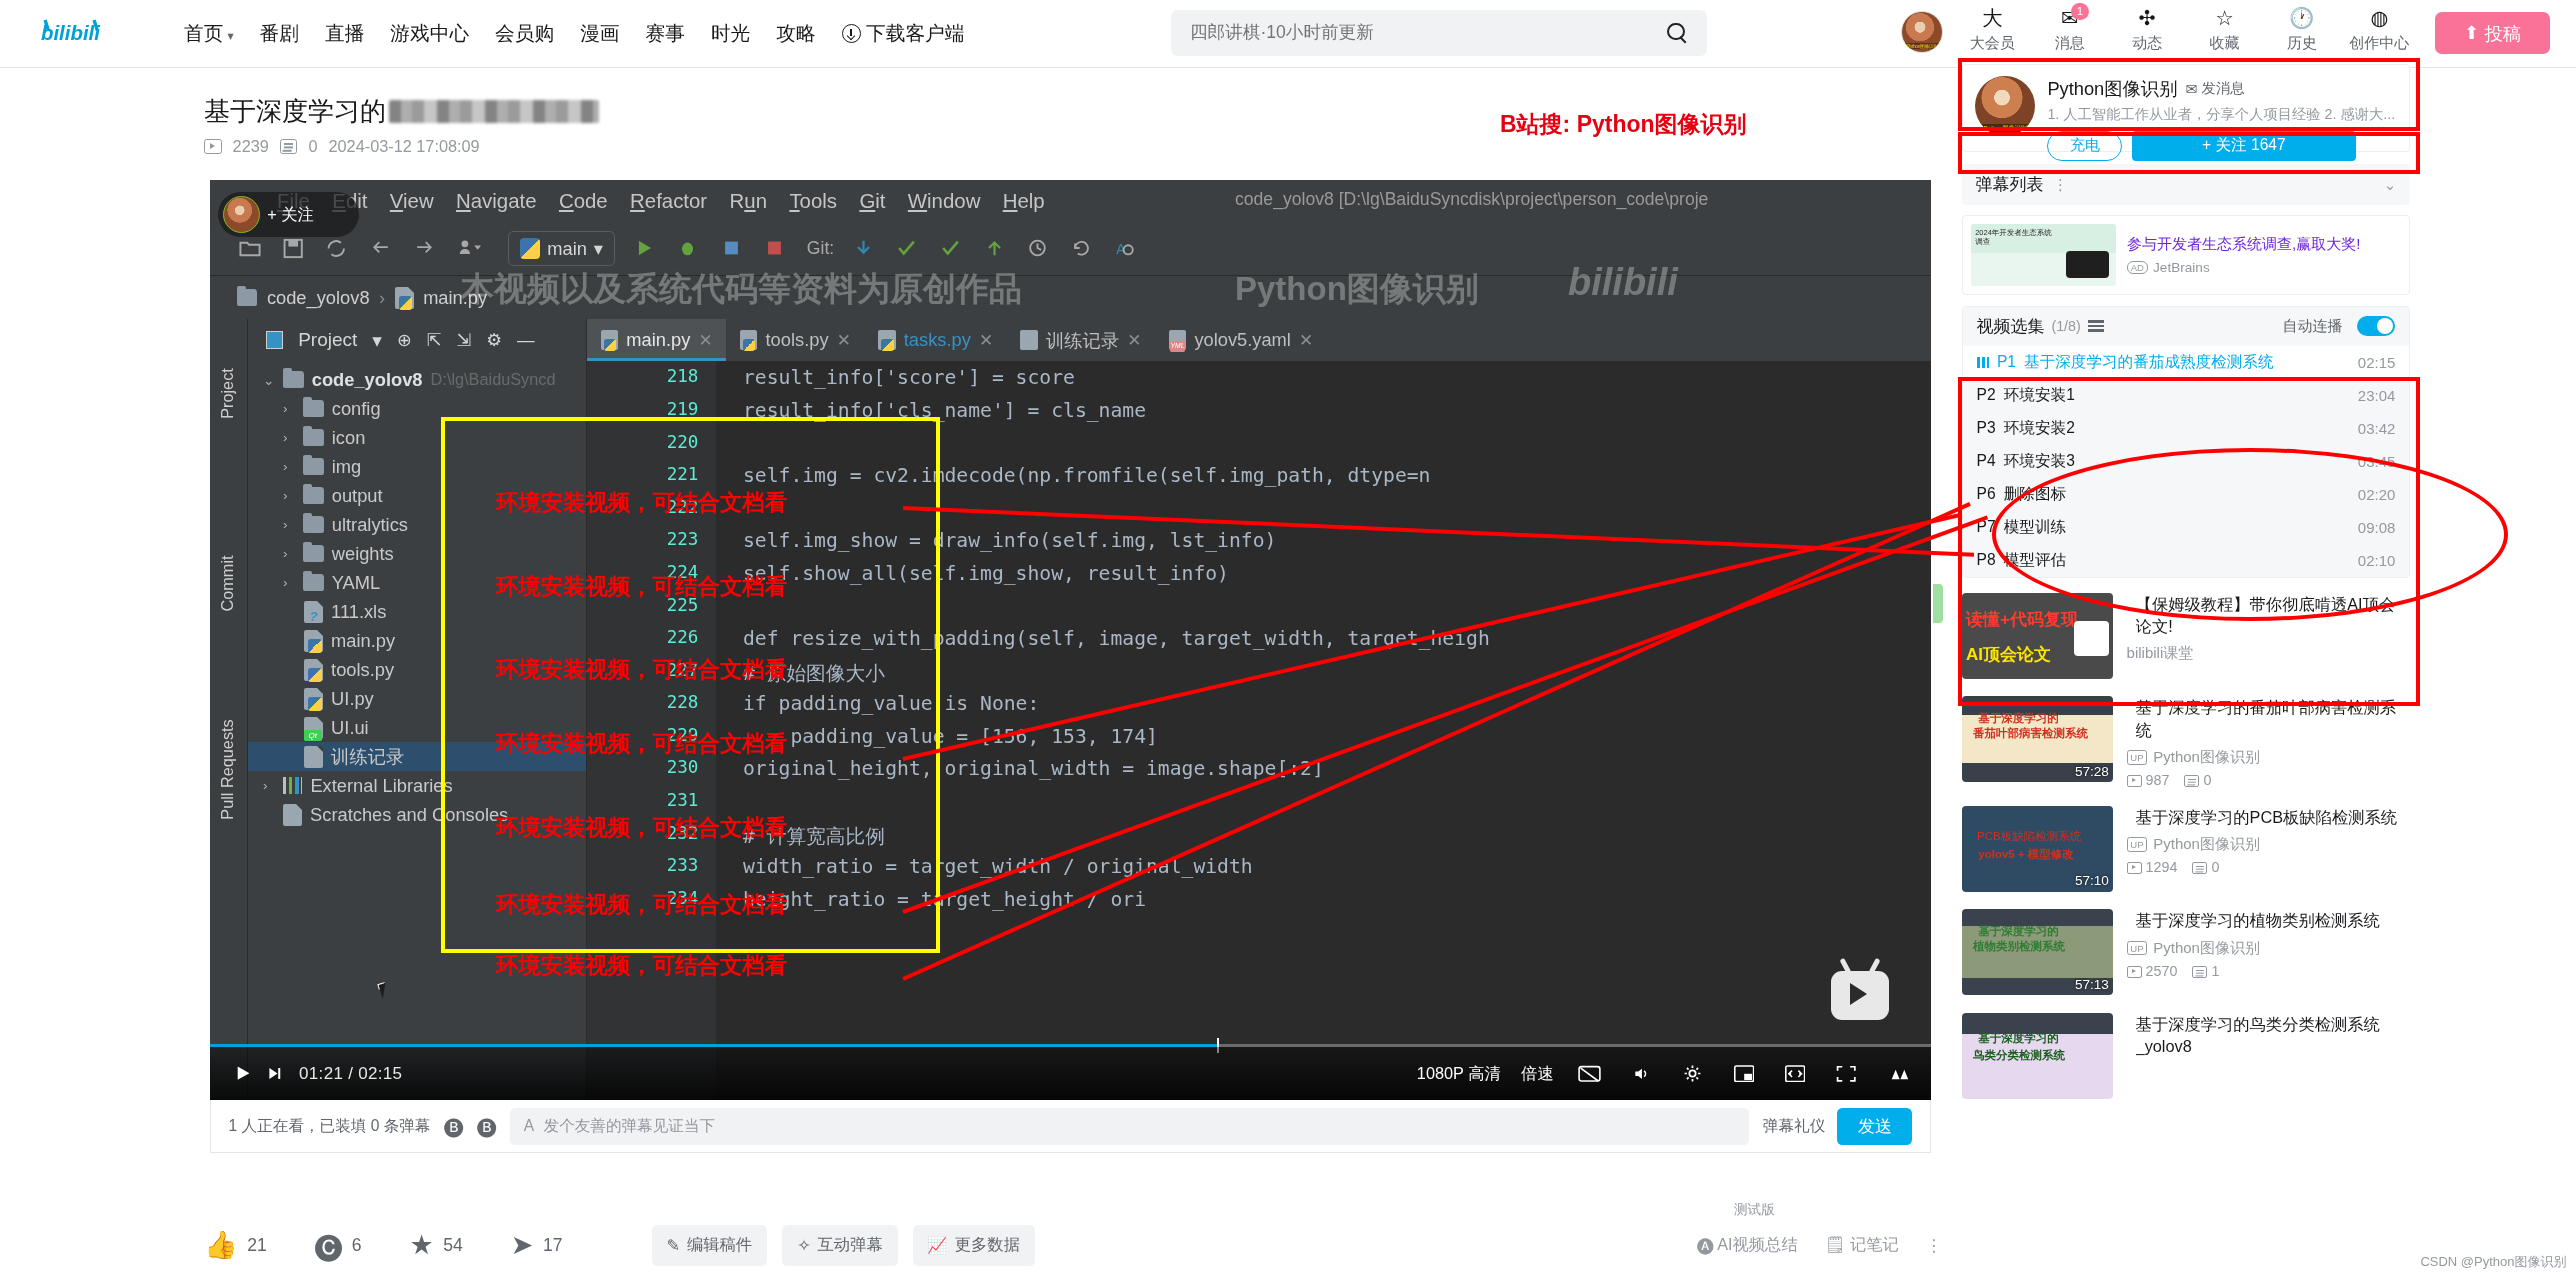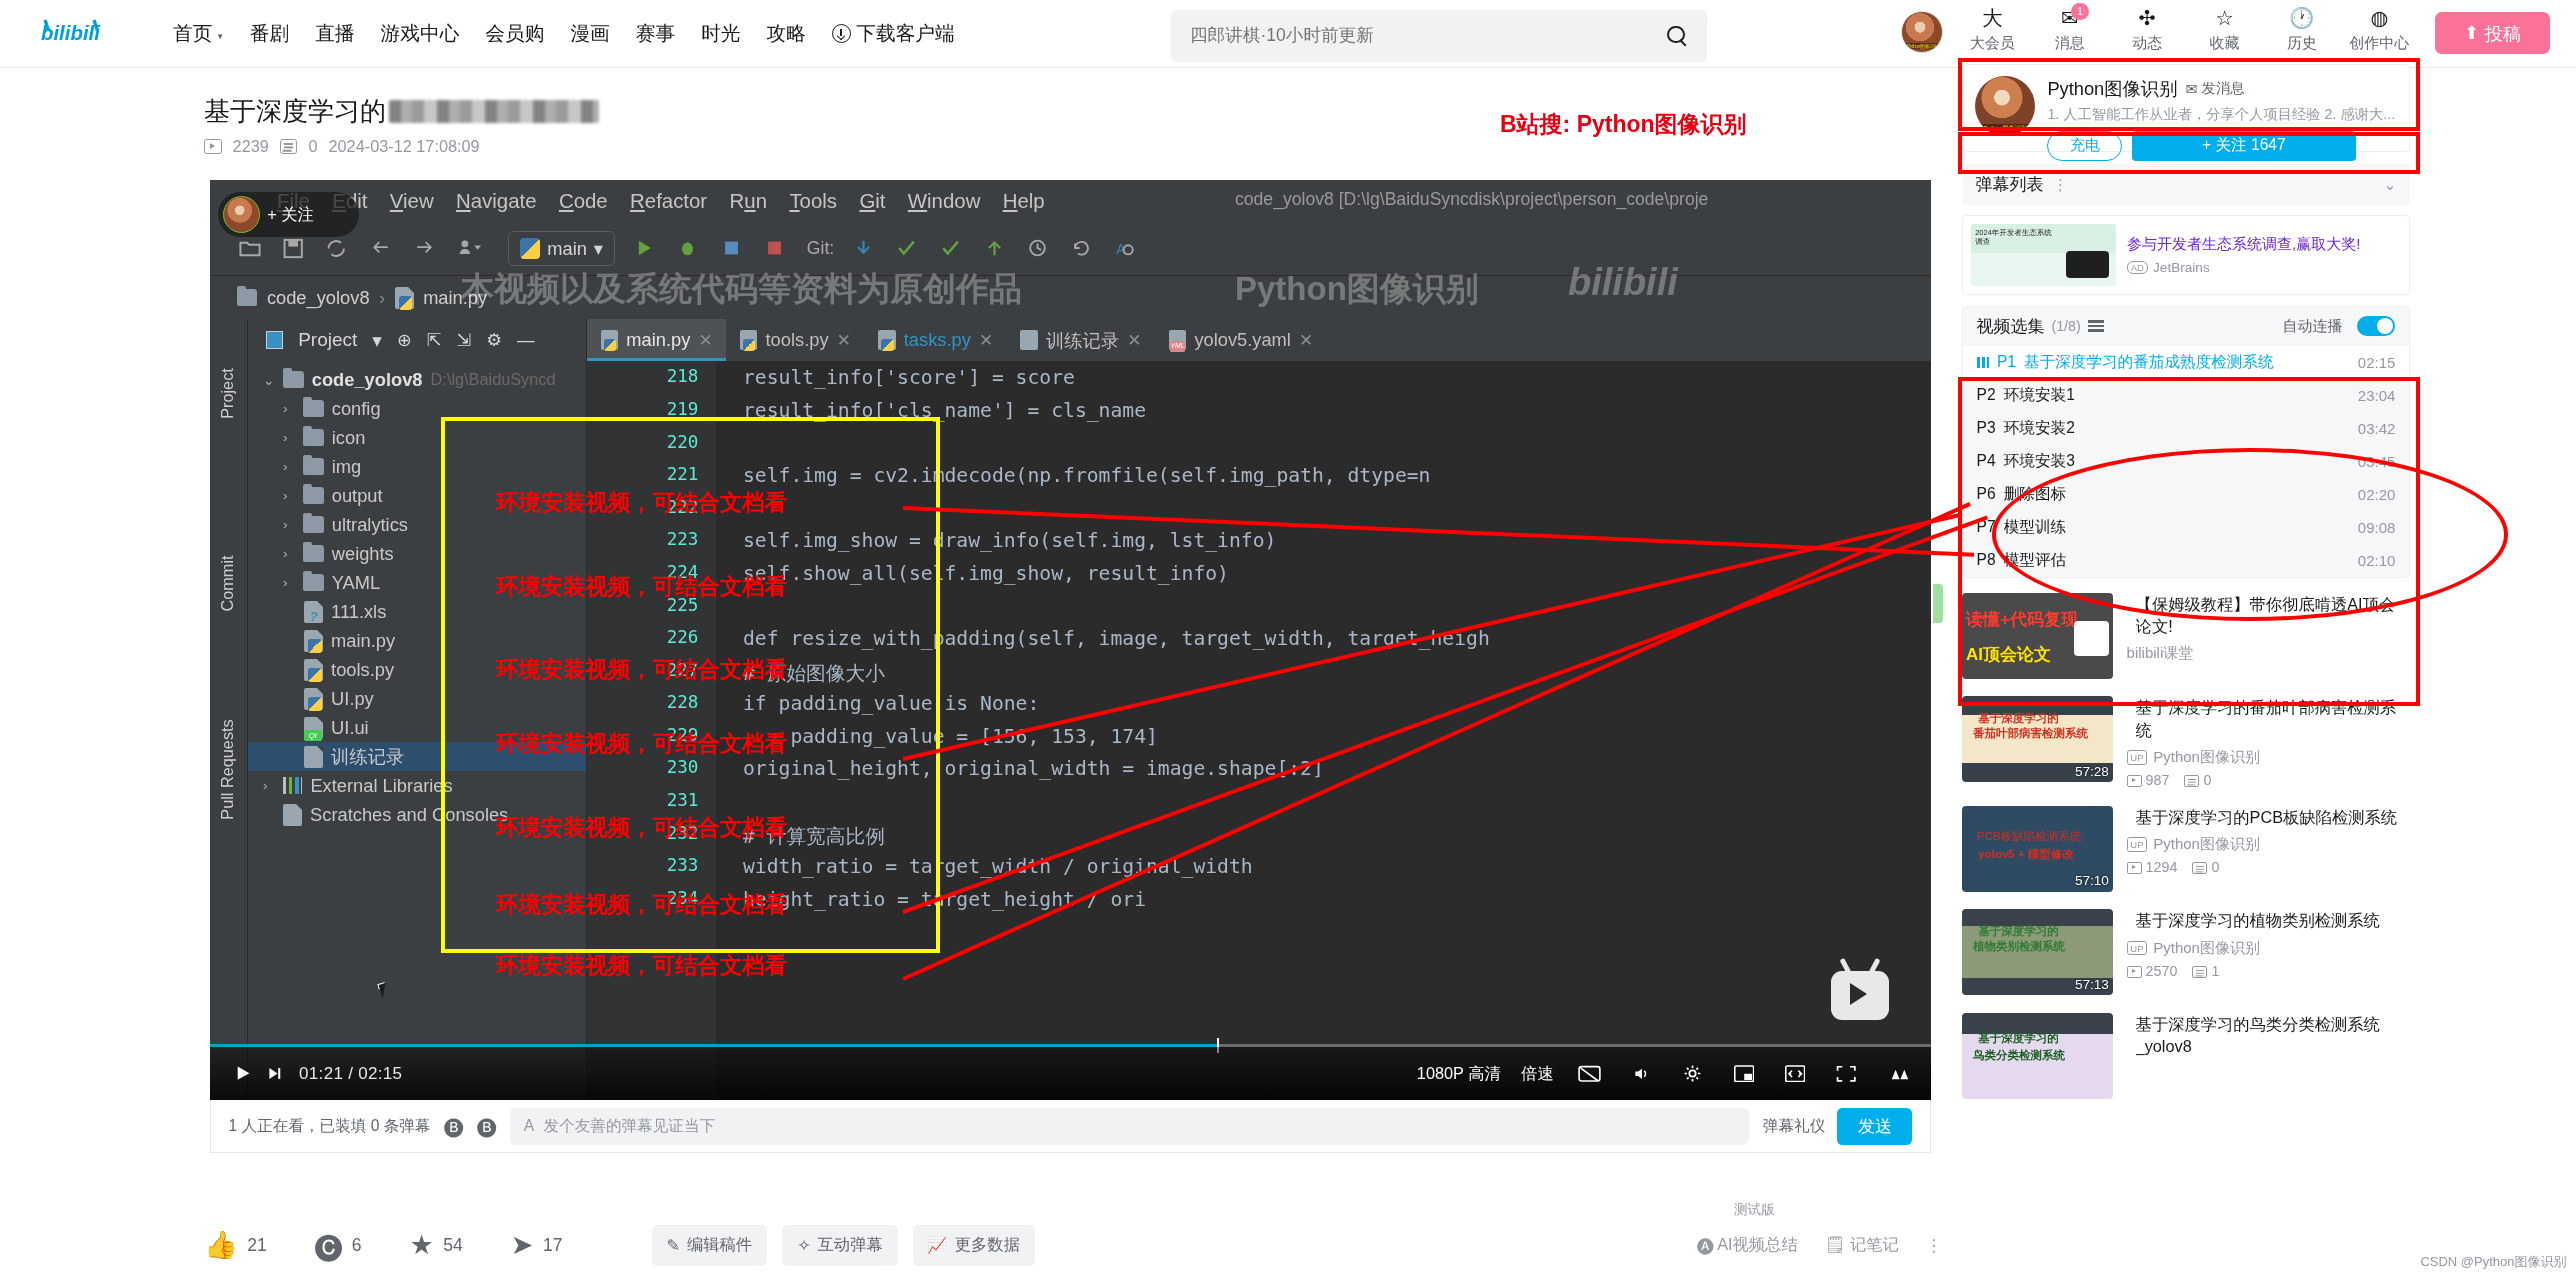--- a/index.html
+++ b/index.html
@@ -4,31 +4,31 @@
 <style>
   * { box-sizing: border-box; margin:0; padding:0; }
   html,body { width:2576px; height:1277px; overflow:hidden; background:#fff;
     font-family:"Liberation Sans","DejaVu Sans",sans-serif; }
 
   
   .topnav { position:absolute; left:0; top:0; width:2576px; height:68px;
     background:#fff; border-bottom:0.7px solid #e3e5e7; display:flex; align-items:center; }
   .logo { margin-left:41px; width:102px; height:33px; position:relative; }
   .logo svg { width:102px; height:33px; display:block; }
-  .navitems { display:flex; align-items:center; gap:26px; margin-left:30px;font-family:Liberation Mono, monospace; }
+  .navitems { display:flex; align-items:center; gap:26px; margin-left:41px; }
   .navitem { font-size:19.7px; color:#18191c; white-space:nowrap; cursor:pointer; }
   .navitem .caret { font-size:12.2px; margin-left:4.1px; color:#61666d; }
   .dlicon { display:inline-block; width:19px; height:19px; border:1.6px solid #18191c;
     border-radius:50%; position:relative; vertical-align:-3.4px; margin-right:5.4px;}
   .dlicon:after{ content:""; position:absolute; left:50%; top:3.4px; transform:translateX(-50%);
     width:2px; height:7.5px; background:#18191c;}
   .dlicon:before{ content:""; position:absolute; left:50%; top:8.1px; transform:translateX(-50%) rotate(45deg);
     width:4.8px; height:4.8px; border-right:1.6px solid #18191c; border-bottom:1.6px solid #18191c;}
 
-  .searchwrap { position:absolute; left:1171px; top:9.5px; width:536px; height:52px;
+  .searchwrap { position:absolute; left:1171px; top:9.5px; width:536px; height:46px;
     background:#f1f2f3; border-radius:6.8px; display:flex; align-items:center; padding:0 19px;}
   .searchwrap input { flex:1; border:0; background:transparent; outline:none;
     font-size:17.6px; color:#9499a0; font-family:inherit; }
   .searchwrap .sicon { width:22px; height:22px; position:relative; flex:0 0 auto;}
   .searchwrap .sicon:before{content:"";position:absolute;left:1.4px;top:1.4px;width:13.6px;height:13.6px;
     border:2px solid #222; border-radius:50%;}
   .searchwrap .sicon:after{content:"";position:absolute;left:14.3px;top:14.3px;width:8.1px;height:2.2px;
     background:#222; transform:rotate(45deg); transform-origin:left center;}
 
   .navright { position:absolute; right:26px; top:6.8px; display:flex; align-items:flex-start; gap:20.4px;}

